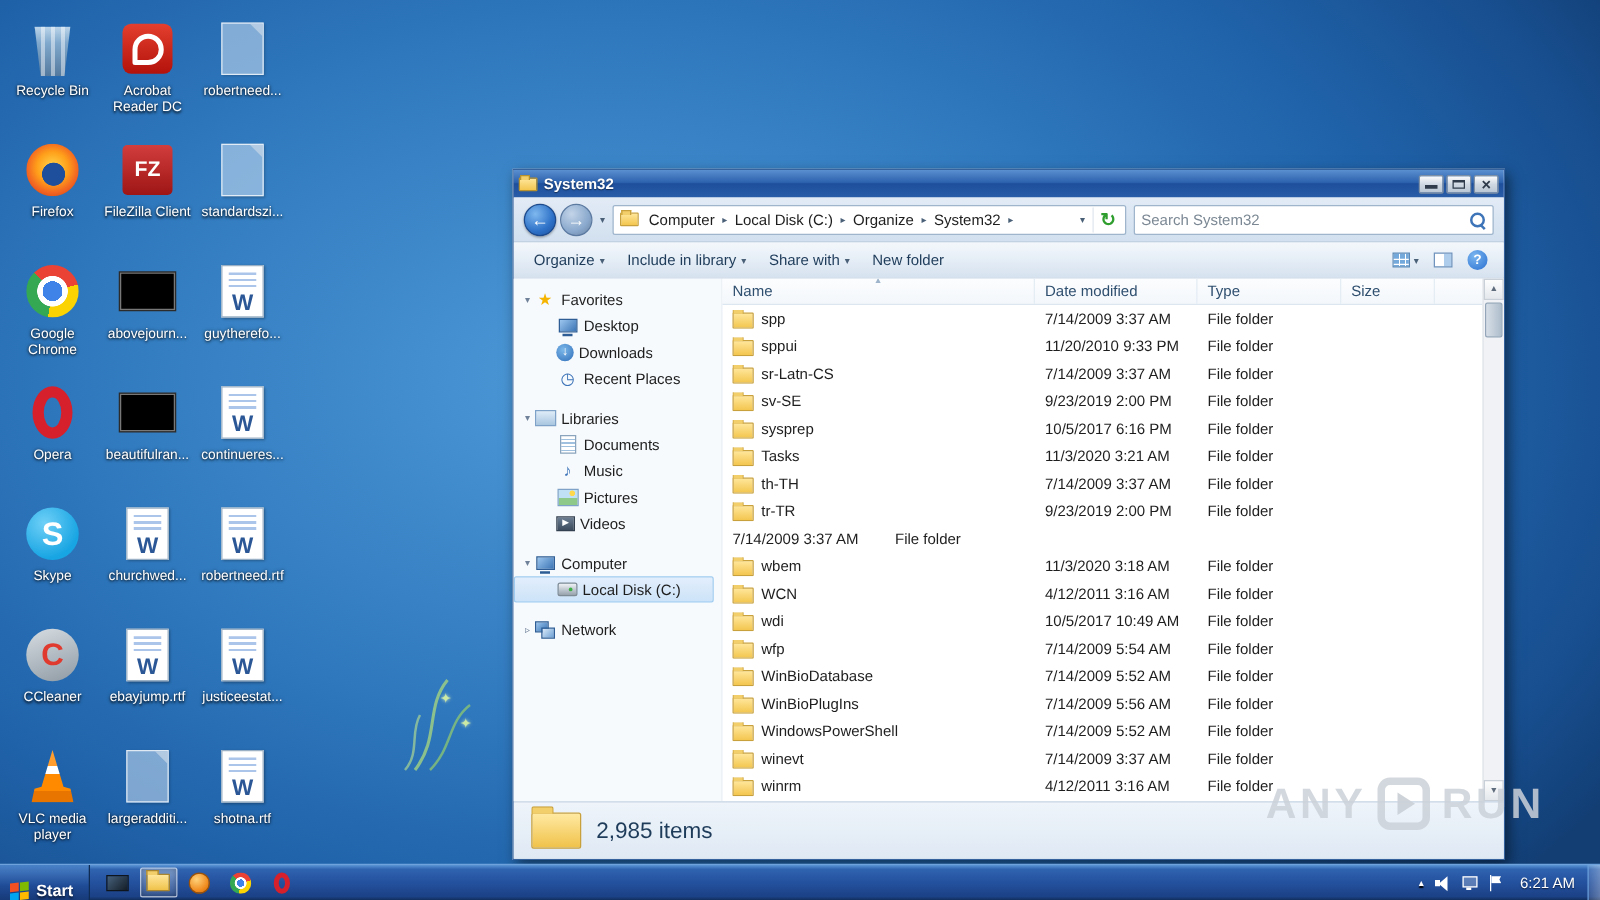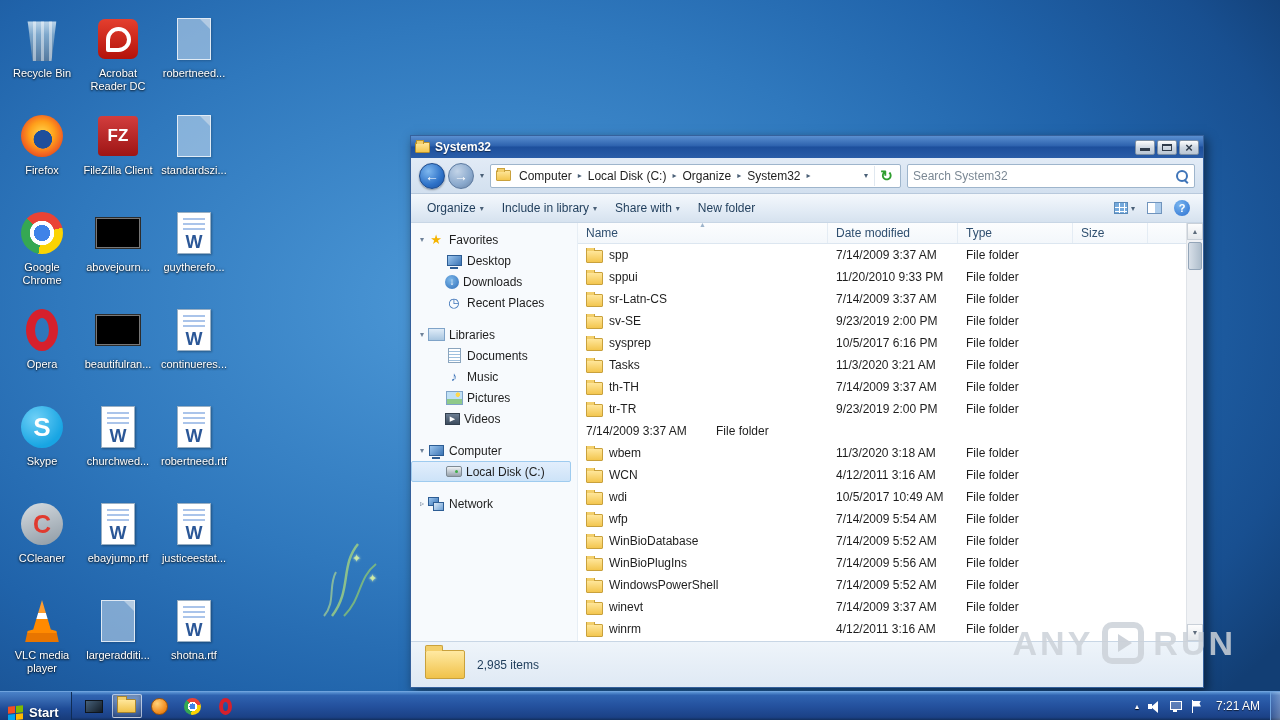--- a/index.html
+++ b/index.html
@@ -151,21 +151,21 @@
 .sb-track{flex:1;position:relative}
 .sb-thumb{position:absolute;top:2px;left:1px;right:1px;height:28px;border:1px solid #93a5b8;border-radius:2px;
  background:linear-gradient(90deg,#d7dfe8,#aebdcb)}
 
 .statusbar{height:46px;background:linear-gradient(180deg,#eef4fa,#dfe9f4);border-top:1px solid #c8d6e5;
  display:flex;align-items:center;padding:0 14px;gap:12px;flex:none}
 .status-folder{width:40px;height:29px;position:relative;background:linear-gradient(180deg,#ffe9a2,#f0c24a);
  border:1px solid #c9a13c;border-radius:2px}
 .status-folder::before{content:"";position:absolute;top:-6px;left:-1px;width:16px;height:5px;background:#f3cf6b;
  border:1px solid #c9a13c;border-bottom:none;border-radius:2px 2px 0 0}
-.status-text{font-size:12px;color:#1e3c5a}
+.status-text{font-size:18px;color:#1e3c5a}
 
 
 .taskbar{position:absolute;left:0;bottom:0;width:1280px;height:29px;display:flex;align-items:stretch;
  border-top:1px solid #6ea2dd;background:linear-gradient(180deg,#5c96d6 0%,#2f63b0 12%,#24519e 50%,#1b4186 90%,#122f5e 100%)}
 .startbtn{display:flex;align-items:flex-end;gap:6px;padding:0 12px 0 8px;border-right:1px solid #0f2c55;
  background:linear-gradient(180deg,#4a82c8,#1f4b96 60%,#173a78)}
 .flag{width:15px;height:14px;display:grid;grid-template:1fr 1fr/1fr 1fr;gap:1px;transform:skewY(-6deg)}
 .flag span{display:block}
 .fl-r{background:#f25022}.fl-g{background:#7fba00}.fl-b{background:#00a4ef}.fl-y{background:#ffb900}
 .start-text{color:#fff;font-weight:bold;font-size:13px;text-shadow:0 1px 2px rgba(0,0,0,.6)}
@@ -836,15 +836,15 @@
         <span class="q-opera"></span>
       </span>
 
   </div>
   <div class="tray">
     <span class="tray-chevron">▴</span>
     <span class="spk"></span>
     <span class="net"></span>
     <span class="tflag"></span>
   </div>
-  <div class="clock">7:21 AM</div>
+  <div class="clock">6:21 AM</div>
   <div class="showdesk"></div>
 </div>
 
 </body></html>

